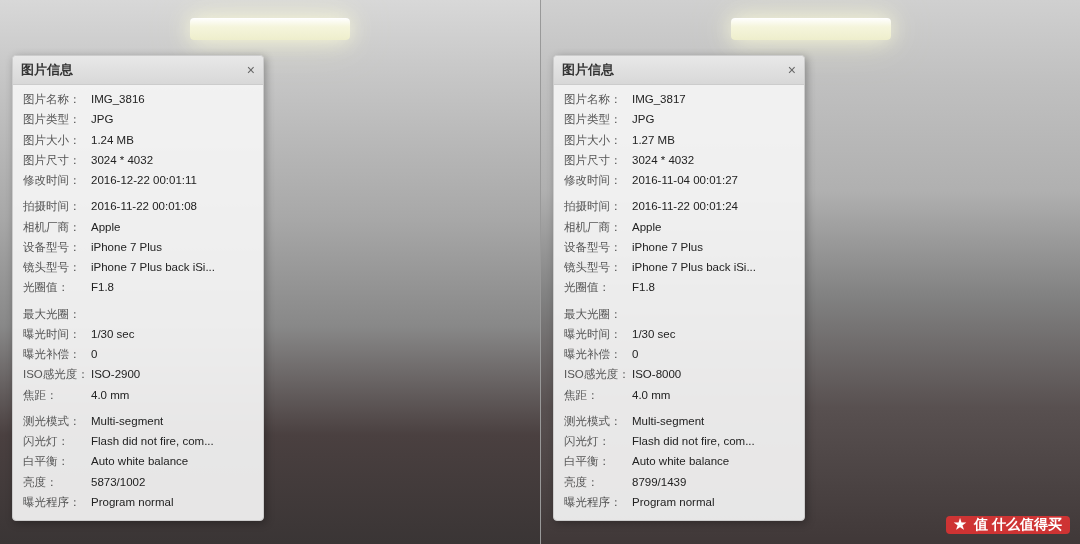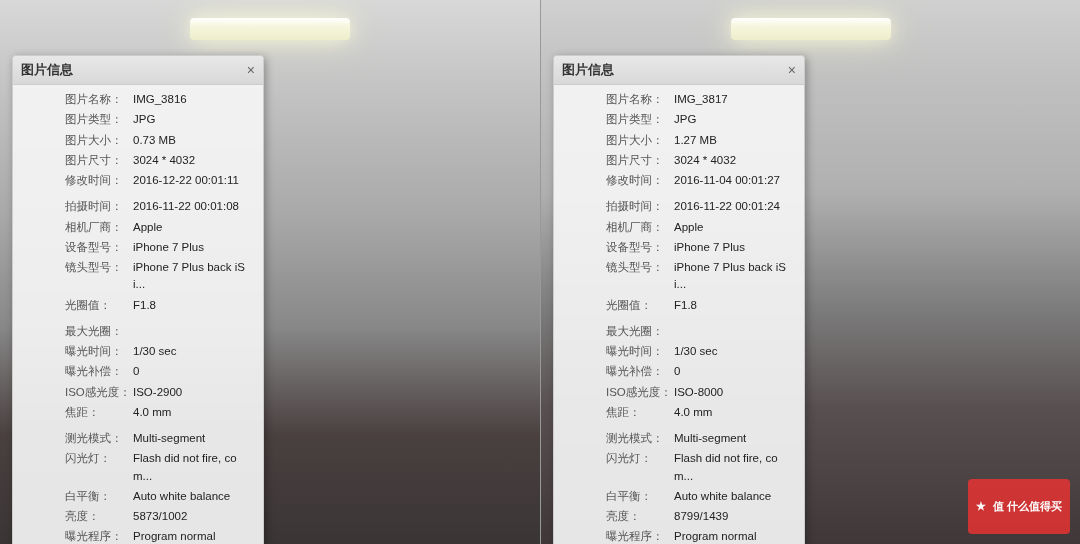--- a/index.html
+++ b/index.html
@@ -80,21 +80,20 @@
 
     .info-panel-body {
       padding: 6px 10px;
     }
 
     .info-row {
       display: flex;
       margin-bottom: 3px;
       font-size: 11.5px;
       line-height: 1.5;
-      margin-left: 42px;
     }
 
     .info-row .label {
       color: #555;
       min-width: 68px;
       flex-shrink: 0;
     }
 
     .info-row .value {
       color: #222;
@@ -110,23 +109,23 @@
       border-left: 1px solid #999;
     }
 
     
     .watermark {
       position: absolute;
       bottom: 10px;
       right: 10px;
       background: rgba(230, 50, 50, 0.85);
       color: white;
-      padding: 20px 8px;
+      padding: 0 8px;
       border-radius: 4px;
-      font-size: 11px;
+      font-size: 14px;
       font-weight: bold;
       z-index: 20;
     }
   </style>
 </head>
 <body>
 
 <div class="photo-panel left-bg">
 
   <div class="light-bar"></div>
@@ -140,21 +139,21 @@
     <div class="info-row">
           <span class="label">图片名称：</span>
           <span class="value">IMG_3816</span>
         </div>
         <div class="info-row">
           <span class="label">图片类型：</span>
           <span class="value">JPG</span>
         </div>
         <div class="info-row">
           <span class="label">图片大小：</span>
-          <span class="value">0.73 MB</span>
+          <span class="value">1.24 MB</span>
         </div>
         <div class="info-row">
           <span class="label">图片尺寸：</span>
           <span class="value">3024 * 4032</span>
         </div>
         <div class="info-row">
           <span class="label">修改时间：</span>
           <span class="value">2016-12-22 00:01:11</span>
         </div>
         <div class="info-divider"></div>

